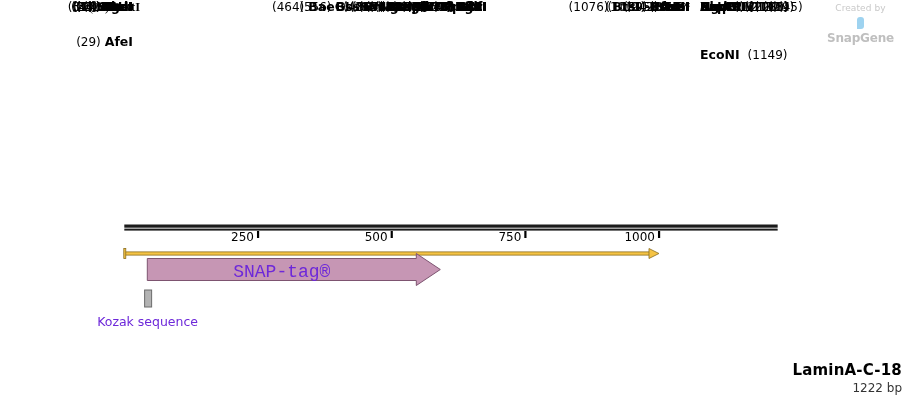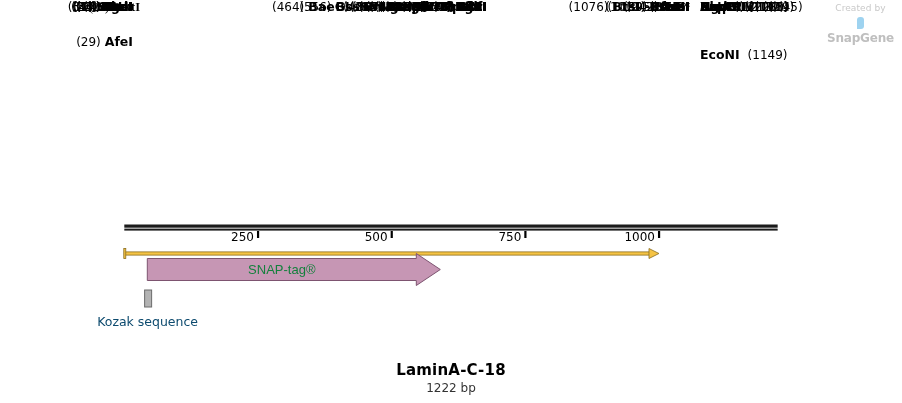--- a/index.html
+++ b/index.html
@@ -80,39 +80,39 @@
     position: absolute;
     font-size: 12px;
     color: #000;
     font-family: "DejaVu Sans", sans-serif;
     white-space: nowrap;
   }
 
   
   .snap-label {
     position: absolute;
-    font-size: 13px;
-    color: #15803d;
-    font-family: Liberation Sans, sans-serif;
+    font-size: 18px;
+    color: #6d28d9;
+    font-family: Liberation Mono, monospace;
     white-space: nowrap;
   }
   .kozak-label {
     position: absolute;
     font-size: 12.5px;
-    color: #0c4a6e;
+    color: #6d28d9;
     font-family: "DejaVu Sans", sans-serif;
     white-space: nowrap;
   }
 
   
   #title-block {
     position: absolute;
     left: 0;
     width: 902px;
-    text-align: center;
+    text-align: right;
   }
   #plasmid-name {
     font-size: 15px;
     font-weight: bold;
     color: #000;
     font-family: "DejaVu Sans", sans-serif;
     letter-spacing: 0.2px;
   }
   #plasmid-size {
     font-size: 12px;

